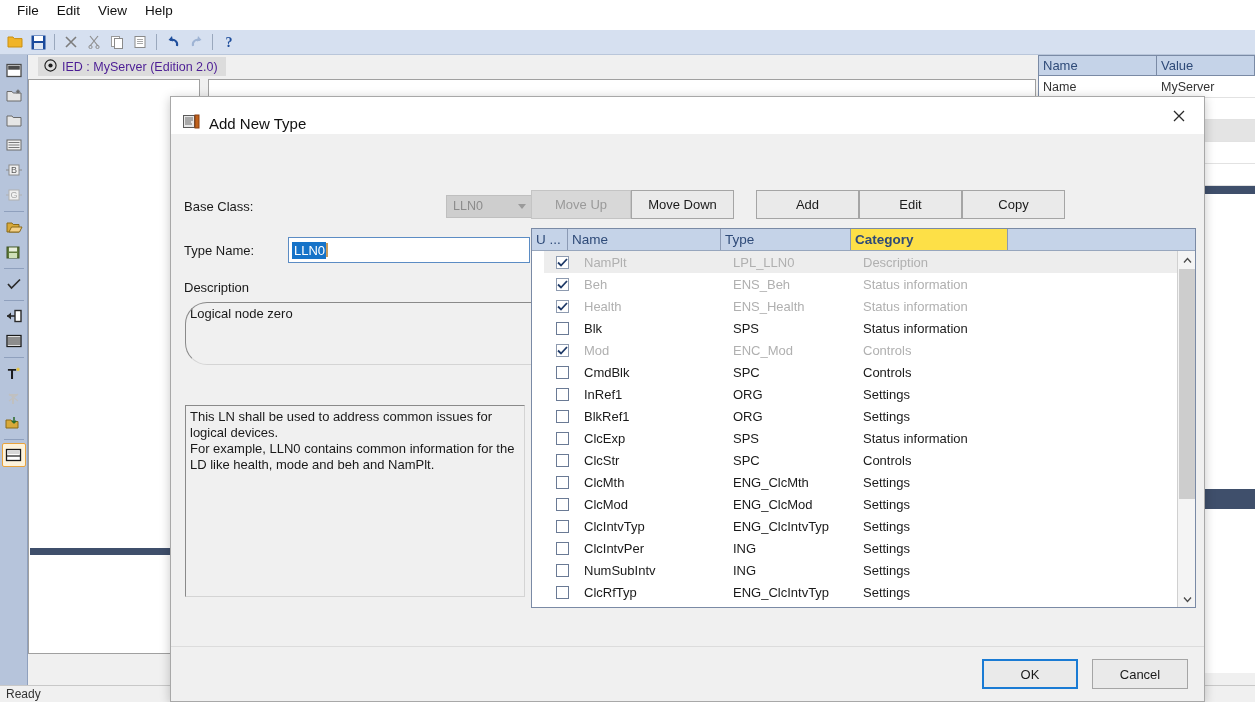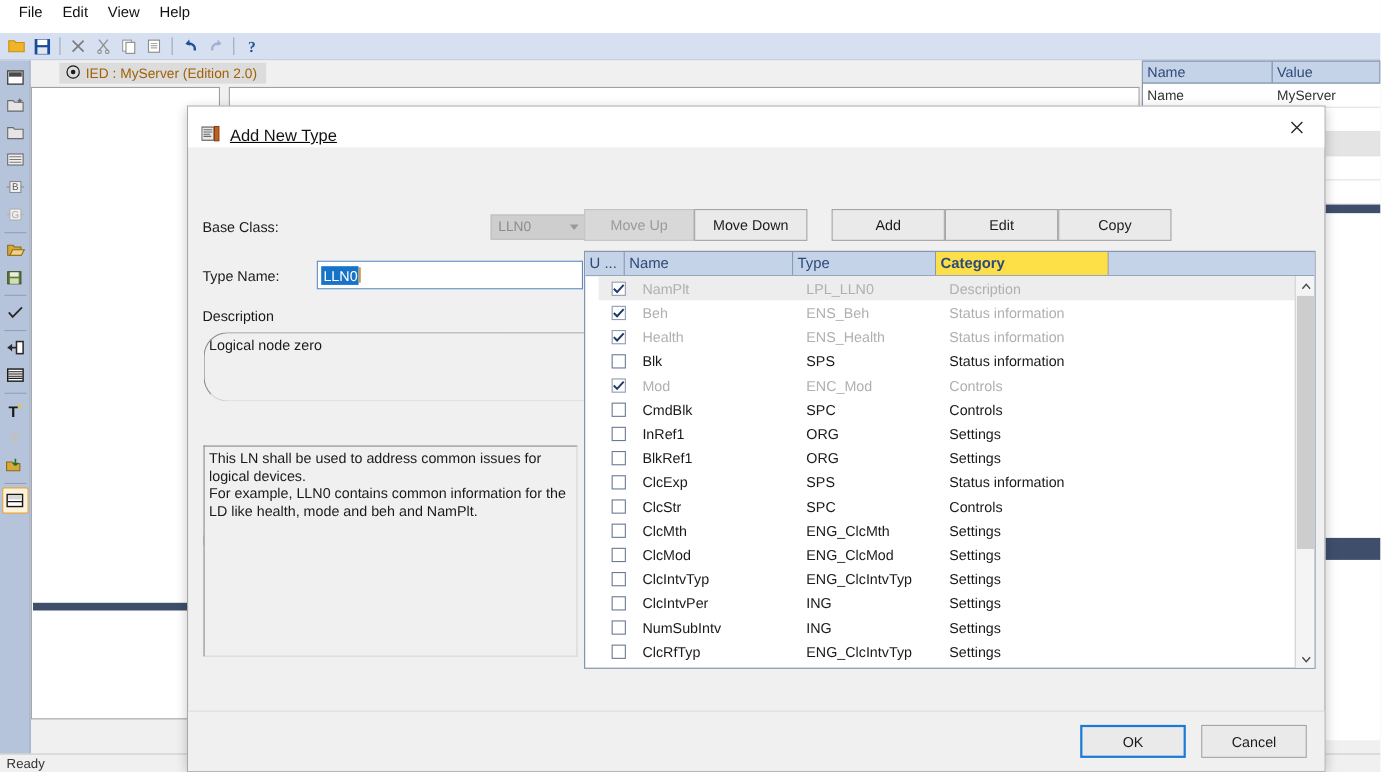--- a/index.html
+++ b/index.html
@@ -44,23 +44,23 @@
   
   .docarea {
     position: absolute; left: 28px; top: 55px; width: 1227px; height: 630px;
     background: #f0f0f0;
   }
   .doc-tabstrip {
     position: absolute; left: 0; top: 0; width: 1010px; height: 22px;
     background: #f0f0f0;
   }
   .doc-tab {
-    position: absolute; left: 26px; top: 2px; height: 19px;
+    position: absolute; left: 10px; top: 2px; height: 19px;
     background: #dcdcdc; padding: 1px 8px 1px 6px; display: flex; align-items: center; gap: 5px;
-    font-size: 12.5px; color: #a16207;
+    font-size: 12.5px; color: #4c1d95;
   }
 
   
   .bg-left-panel {
     position: absolute; left: 0; top: 24px; width: 172px; height: 575px;
     background: #ffffff; border: 1px solid #a0a0a0;
   }
   .bg-left-divider {
     position: absolute; left: 1px; top: 468px; width: 170px; height: 7px; background: #3f4f6b;
   }
@@ -92,21 +92,21 @@
   }
 
   
   .dialog {
     position: absolute; left: 170px; top: 96px; width: 1035px; height: 606px;
     background: #f0f0f0; border: 1px solid #a8a8a8;
     box-shadow: 0 2px 10px rgba(0,0,0,0.22);
   }
   .dlg-titlebar {
     height: 37px; background: #ffffff; display: flex; align-items: center;
-    padding: 16px 8px 0 12px; position: relative; text-decoration: underline;
+    padding: 16px 8px 0 12px; position: relative;
   }
   .dlg-title { font-size: 15px; color: #111; margin-left: 9px; }
   .dlg-close {
     position: absolute; right: 4px; top: 4px; width: 42px; height: 29px;
     display: flex; align-items: center; justify-content: center; font-size: 17px; color: #333;
   }
   .dlg-body { position: absolute; left: 0; top: 37px; width: 1033px; height: 513px; }
   .dlg-footer {
     position: absolute; left: 0; bottom: 0; width: 1033px; height: 55px;
     background: #f0f0f0; border-top: 1px solid #dcdcdc;

